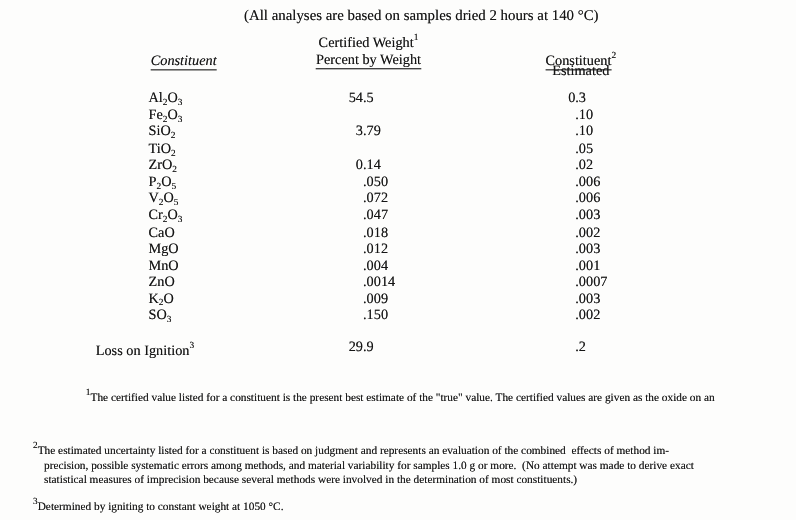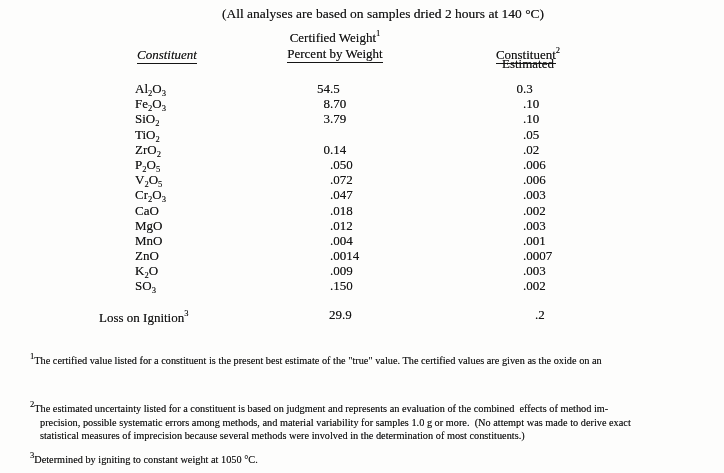--- a/index.html
+++ b/index.html
@@ -27,27 +27,27 @@
   sub { font-size:8.5px; vertical-align:-2.5px; }
 
   .tbody { position:absolute; top:81px; left:0; width:630px; }
   .trow { position:relative; height:15.2px; line-height:15.2px; font-size:13px; }
   .c1 { position:absolute; left:135px; white-space:pre; }
   .c2 { position:absolute; left:245px; white-space:pre;text-decoration:underline; }
   .c3 { position:absolute; left:438px; white-space:pre; }
   .ip { display:inline-block; width:85px; text-align:right; }
   .fp { display:inline-block; text-align:left; }
 
-  .summary { position:absolute; top:307px; left:12px; width:688px; height:16px; font-size:13px; line-height:15px; }
+  .summary { position:absolute; top:307px; left:0; width:688px; height:16px; font-size:13px; line-height:15px; }
   .sc1 { position:absolute; left:87px; white-space:pre; }
 
   .footnote { position:absolute; left:30px; font-size:10.3px; }
   .fline { white-space:pre; line-height:13.4px; }
   .fline.cont { padding-left:10px; }
-  .fn1 { top:351px; } .fn2 { top:399px; } .fn3 { top:450px; }
+  .fn1 { top:351px;margin-left:48px; } .fn2 { top:399px; } .fn3 { top:450px; }
 </style>
 </head>
 <body>
 
 <div class="page">
 
   <div class="title">(All analyses are based on samples dried 2 hours at 140 °C)</div>
 
   <div>
     <div class="hl h-c1"><span class="ul">Constituent</span></div>
@@ -59,21 +59,20 @@
     <div class="hl h-c3l2"><span class="ul">Constituent</span><sup>2</sup></div>
 
     <div class="tbody">
         <div class="trow">
           <span class="c1">Al<sub>2</sub>O<sub>3</sub></span>
           <span class="c2"><span class="ip">54</span><span class="fp">.5</span></span>
           <span class="c3"><span class="ip">0</span><span class="fp">.3</span></span>
         </div>
         <div class="trow">
           <span class="c1">Fe<sub>2</sub>O<sub>3</sub></span>
-          <span class="c2"><span class="ip">8</span><span class="fp">.70</span></span>
           <span class="c3"><span class="ip"></span><span class="fp">.10</span></span>
         </div>
         <div class="trow">
           <span class="c1">SiO<sub>2</sub></span>
           <span class="c2"><span class="ip">3</span><span class="fp">.79</span></span>
           <span class="c3"><span class="ip"></span><span class="fp">.10</span></span>
         </div>
         <div class="trow">
           <span class="c1">TiO<sub>2</sub></span>
           <span class="c3"><span class="ip"></span><span class="fp">.05</span></span>

